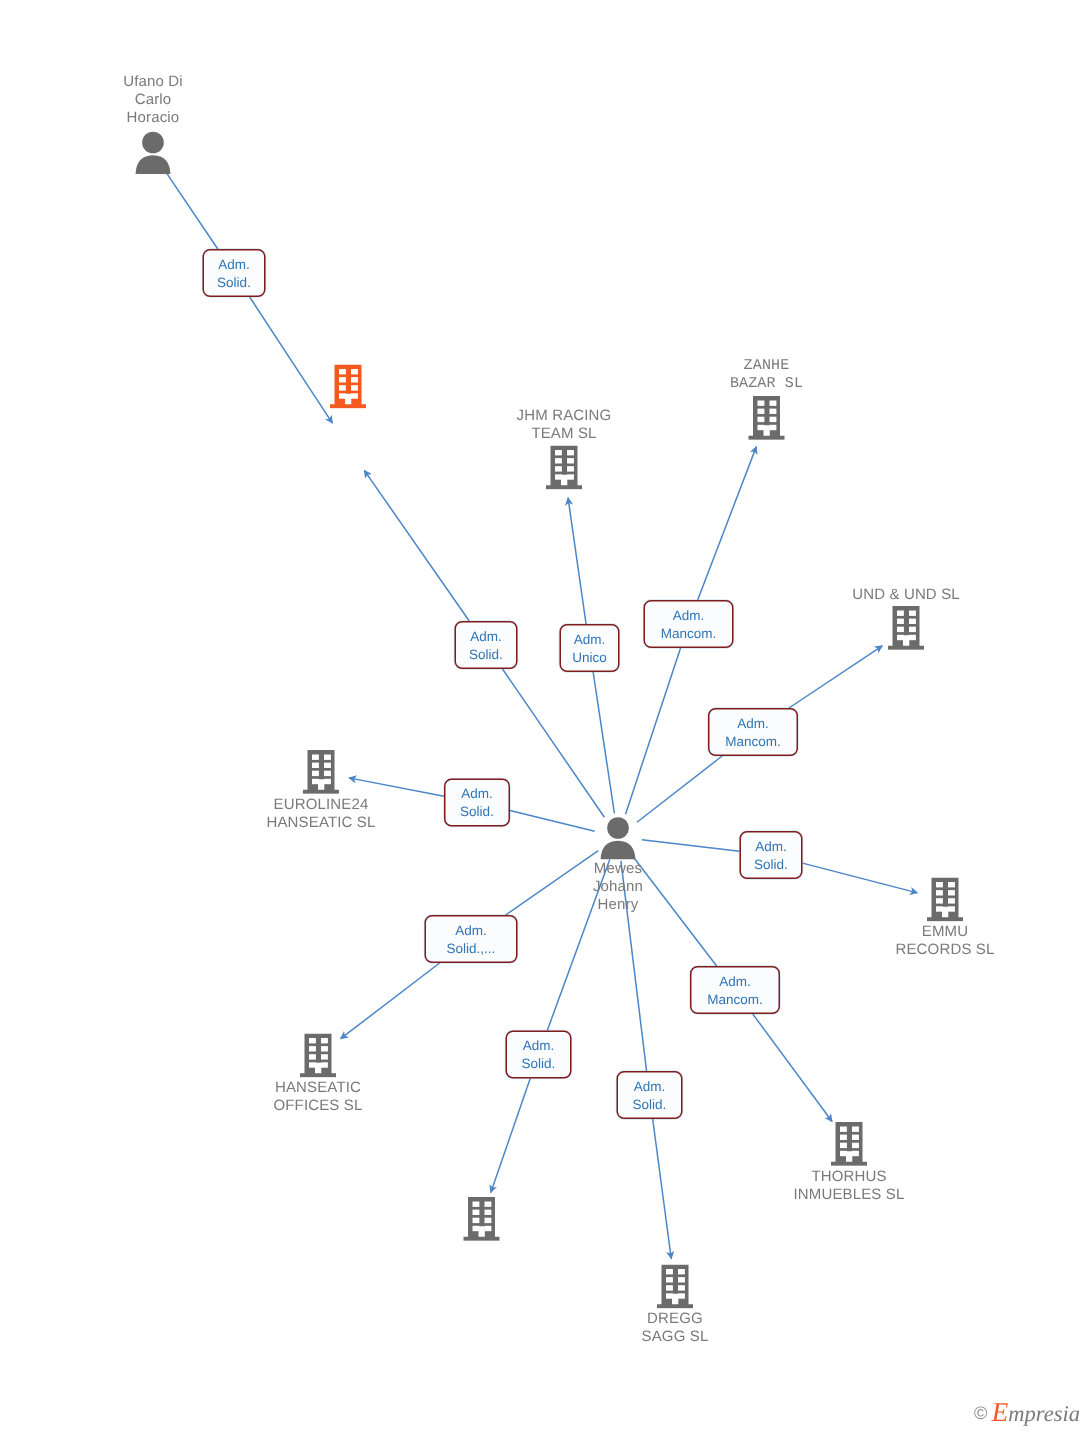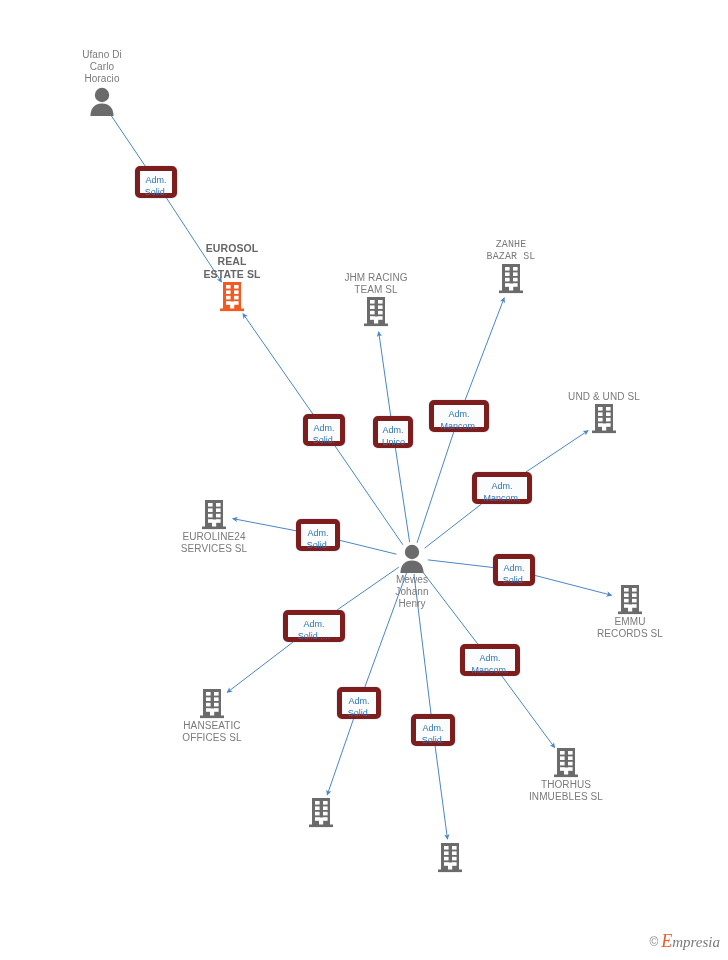--- a/index.html
+++ b/index.html
@@ -45,21 +45,21 @@
     line-height: 13px;
   }
   .node-icon {
     display: block;
     margin: 1px auto 1px auto;
   }
   .edge-label {
     position: absolute;
     box-sizing: border-box;
     background: #fbfcfe;
-    border: 5px solid #7f1d1d;
+    border: 1px solid #7f1d1d;
     border-radius: 5px;
     color: #2e75b6;
     font-size: 9px;
     line-height: 12px;
     text-align: center;
     padding: 3px 4px 3px 4px;
     white-space: pre-line;
     box-shadow: 0 0 0 0.5px rgba(91,155,213,0.25);
   }
   #watermark {
@@ -125,23 +125,20 @@
       <div class="node" style="top: 49px; left: 102px;">
         <div class="node-label">Ufano Di
 Carlo
 Horacio</div>
         <svg width="28" height="30" viewBox="0 0 28 30" class="node-icon">
           <circle cx="14" cy="9" r="7.2" fill="#6b6b6b"></circle>
           <path d="M14 17.5 C 5.6 17.5 2.6 23.2 2.4 30 L 25.6 30 C 25.4 23.2 22.4 17.5 14 17.5 Z" fill="#6b6b6b"></path>
         </svg>
       </div>
       <div class="node" style="top: 242px; left: 232px;">
-        <div class="node-label focus">EUROSOL
-REAL
-ESTATE SL</div>
         <svg width="26" height="30" viewBox="0 0 26 30" class="node-icon">
           <rect x="4" y="0" width="18" height="27" fill="#f4591f"></rect>
           <rect x="7" y="3" width="4.6" height="3.6" fill="#ffffff"></rect>
           <rect x="15" y="3" width="4.6" height="3.6" fill="#ffffff"></rect>
           <rect x="7" y="8.4" width="4.6" height="3.6" fill="#ffffff"></rect>
           <rect x="15" y="8.4" width="4.6" height="3.6" fill="#ffffff"></rect>
           <rect x="7" y="13.8" width="4.6" height="3.6" fill="#ffffff"></rect>
           <rect x="15" y="13.8" width="4.6" height="3.6" fill="#ffffff"></rect>
           <rect x="7" y="19.200000000000003" width="4.6" height="3.6" fill="#ffffff"></rect>
           <rect x="15" y="19.200000000000003" width="4.6" height="3.6" fill="#ffffff"></rect>
@@ -224,21 +221,21 @@
           <rect x="7" y="8.4" width="4.6" height="3.6" fill="#ffffff"></rect>
           <rect x="15" y="8.4" width="4.6" height="3.6" fill="#ffffff"></rect>
           <rect x="7" y="13.8" width="4.6" height="3.6" fill="#ffffff"></rect>
           <rect x="15" y="13.8" width="4.6" height="3.6" fill="#ffffff"></rect>
           <rect x="7" y="19.200000000000003" width="4.6" height="3.6" fill="#ffffff"></rect>
           <rect x="15" y="19.200000000000003" width="4.6" height="3.6" fill="#ffffff"></rect>
           <rect x="11" y="19.5" width="4.2" height="7.5" fill="#ffffff"></rect>
           <rect x="1" y="26.5" width="24" height="2.6" fill="#6b6b6b"></rect>
         </svg>
         <div class="node-label">EUROLINE24
-SERVICES SL</div>
+HANSEATIC SL</div>
       </div>
       <div class="node" style="top: 688px; left: 212px; text-align: center;">
         <svg width="26" height="30" viewBox="0 0 26 30" class="node-icon">
           <rect x="4" y="0" width="18" height="27" fill="#6b6b6b"></rect>
           <rect x="7" y="3" width="4.6" height="3.6" fill="#ffffff"></rect>
           <rect x="15" y="3" width="4.6" height="3.6" fill="#ffffff"></rect>
           <rect x="7" y="8.4" width="4.6" height="3.6" fill="#ffffff"></rect>
           <rect x="15" y="8.4" width="4.6" height="3.6" fill="#ffffff"></rect>
           <rect x="7" y="13.8" width="4.6" height="3.6" fill="#ffffff"></rect>
           <rect x="15" y="13.8" width="4.6" height="3.6" fill="#ffffff"></rect>
@@ -272,20 +269,22 @@
           <rect x="15" y="3" width="4.6" height="3.6" fill="#ffffff"></rect>
           <rect x="7" y="8.4" width="4.6" height="3.6" fill="#ffffff"></rect>
           <rect x="15" y="8.4" width="4.6" height="3.6" fill="#ffffff"></rect>
           <rect x="7" y="13.8" width="4.6" height="3.6" fill="#ffffff"></rect>
           <rect x="15" y="13.8" width="4.6" height="3.6" fill="#ffffff"></rect>
           <rect x="7" y="19.200000000000003" width="4.6" height="3.6" fill="#ffffff"></rect>
           <rect x="15" y="19.200000000000003" width="4.6" height="3.6" fill="#ffffff"></rect>
           <rect x="11" y="19.5" width="4.2" height="7.5" fill="#ffffff"></rect>
           <rect x="1" y="26.5" width="24" height="2.6" fill="#6b6b6b"></rect>
         </svg>
+        <div class="node-label">DREGG
+SAGG SL</div>
       </div>
       <div class="node" style="top: 747px; left: 566px;">
         <svg width="26" height="30" viewBox="0 0 26 30" class="node-icon">
           <rect x="4" y="0" width="18" height="27" fill="#6b6b6b"></rect>
           <rect x="7" y="3" width="4.6" height="3.6" fill="#ffffff"></rect>
           <rect x="15" y="3" width="4.6" height="3.6" fill="#ffffff"></rect>
           <rect x="7" y="8.4" width="4.6" height="3.6" fill="#ffffff"></rect>
           <rect x="15" y="8.4" width="4.6" height="3.6" fill="#ffffff"></rect>
           <rect x="7" y="13.8" width="4.6" height="3.6" fill="#ffffff"></rect>
           <rect x="15" y="13.8" width="4.6" height="3.6" fill="#ffffff"></rect>

